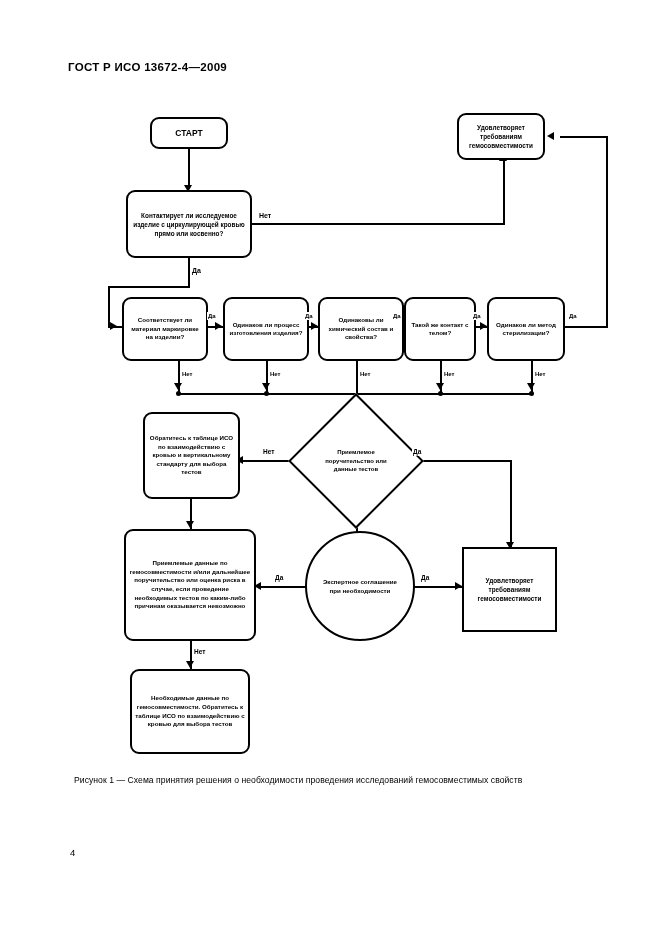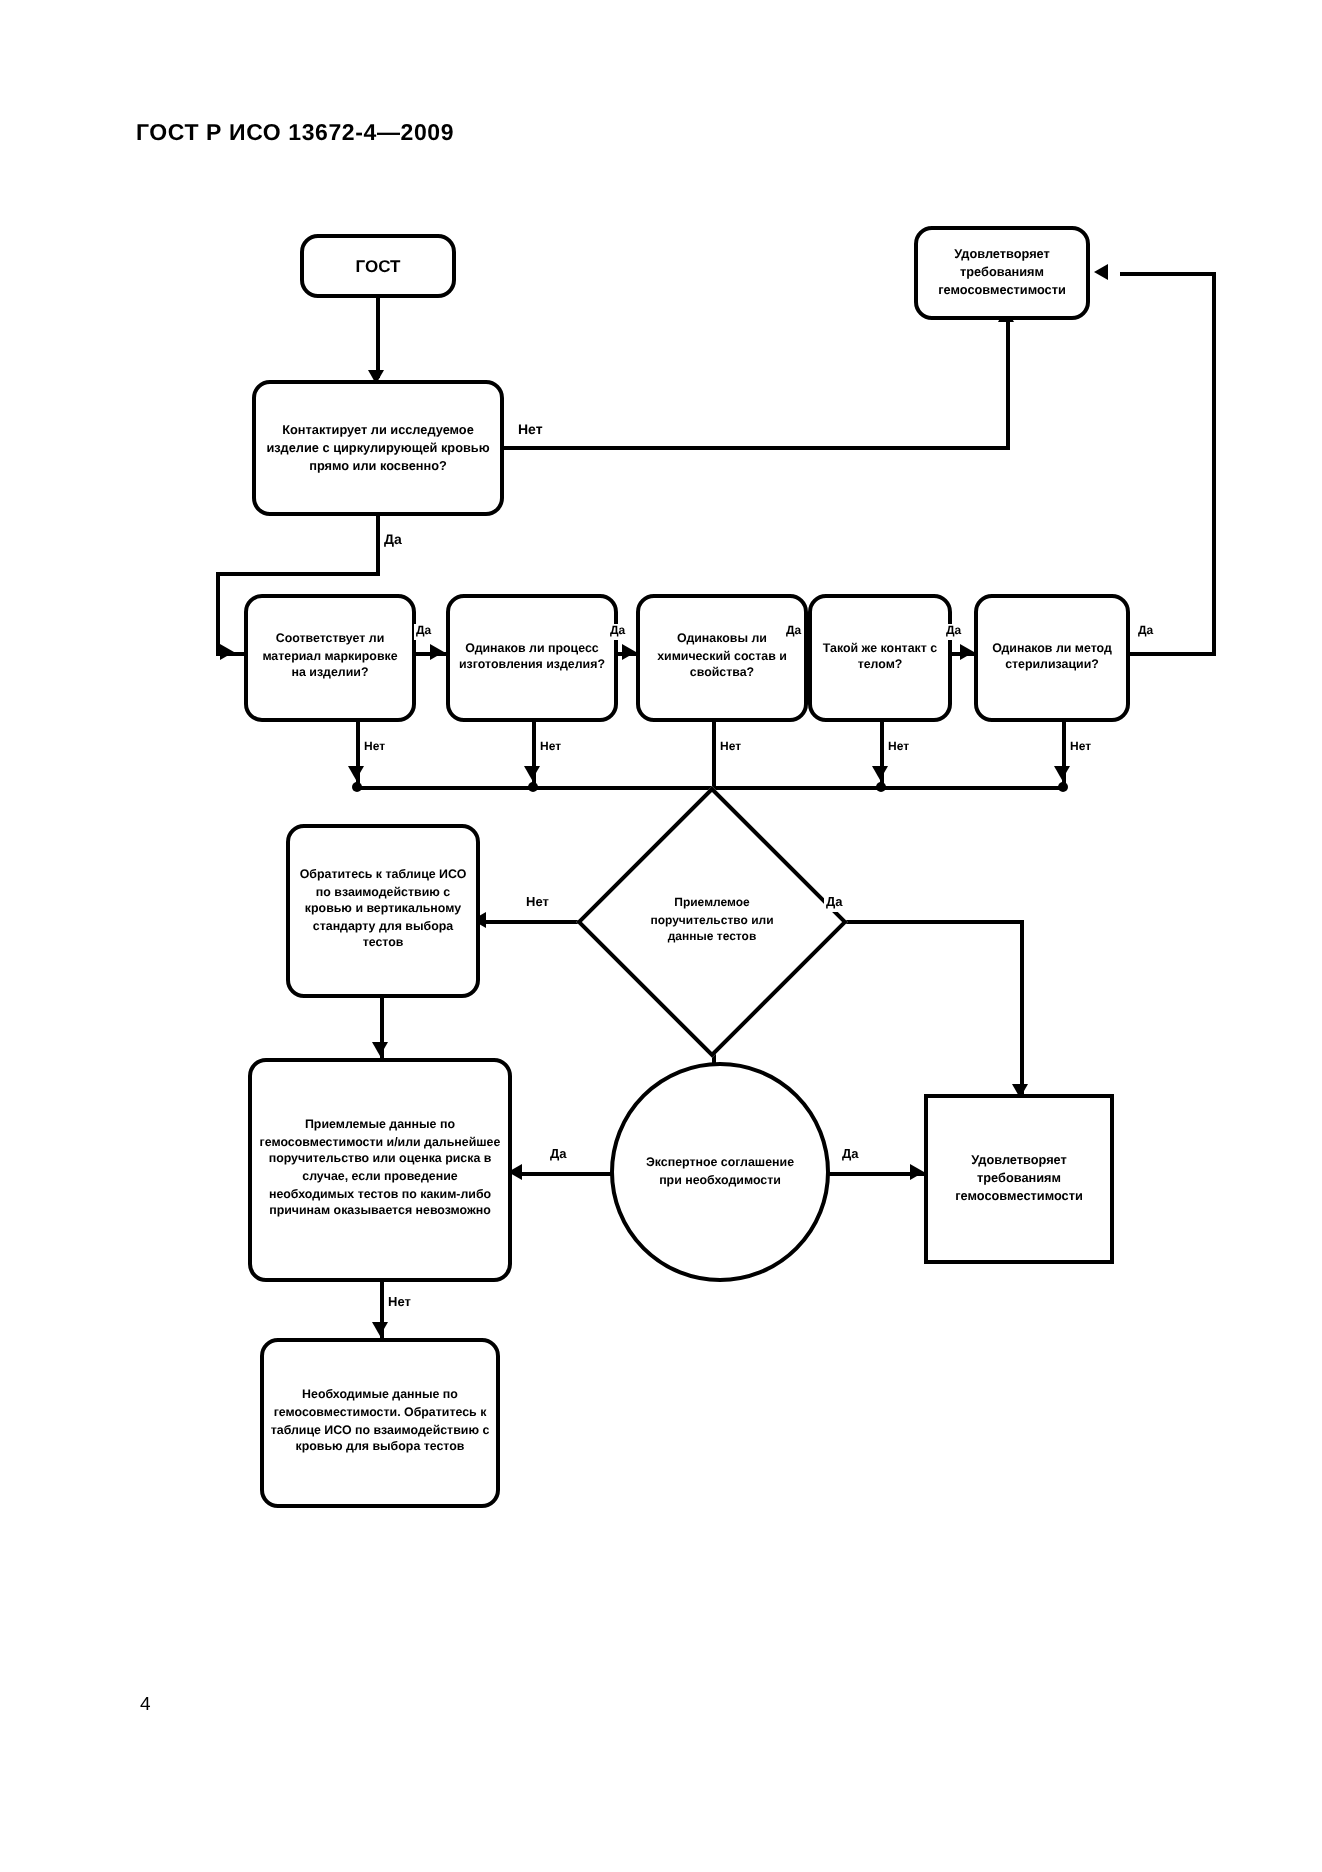--- a/index.html
+++ b/index.html
@@ -71,21 +71,21 @@
 </head>
 <body>
 
 <div class="page">
 
   <div class="doc-header">ГОСТ Р ИСО 13672-4—2009</div>
 
   <div class="flow">
 
     <div class="node rounded" style="left:150px;top:117px;width:78px;height:32px;font-size:8.5px;">
-      <span class="txt">ГОСТ</span>
+      <span class="txt">СТАРТ</span>
     </div>
 
     <div class="ln lv" style="left:188px;top:149px;height:40px;"></div>
     <div class="arr arr-d" style="left:184px;top:185px;"></div>
 
     <div class="node rounded" style="left:126px;top:190px;width:126px;height:68px;font-size:6.4px;line-height:9px;">
       <span class="txt">Контактирует ли исследуемое изделие с циркулирующей кровью прямо или косвенно?</span>
     </div>
 
     <div class="ln lh" style="left:252px;top:223px;width:253px;"></div>
@@ -217,15 +217,16 @@
     <div class="node rect" style="left:462px;top:547px;width:95px;height:85px;font-size:6.4px;line-height:9px;">
       <span class="txt">Удовлетворяет требованиям гемосовместимости</span>
     </div>
 
     <div class="node rounded" style="left:130px;top:669px;width:120px;height:85px;font-size:6.2px;line-height:8.8px;">
       <span class="txt">Необходимые данные по гемосовместимости. Обратитесь к таблице ИСО по взаимодействию с кровью для выбора тестов</span>
     </div>
 
   </div>
 
+  <div class="figure-caption">Рисунок 1 — Схема принятия решения о необходимости проведения исследований гемосовместимых свойств</div>
   <div class="page-number">4</div>
 
 </div>
 
 </body></html>

